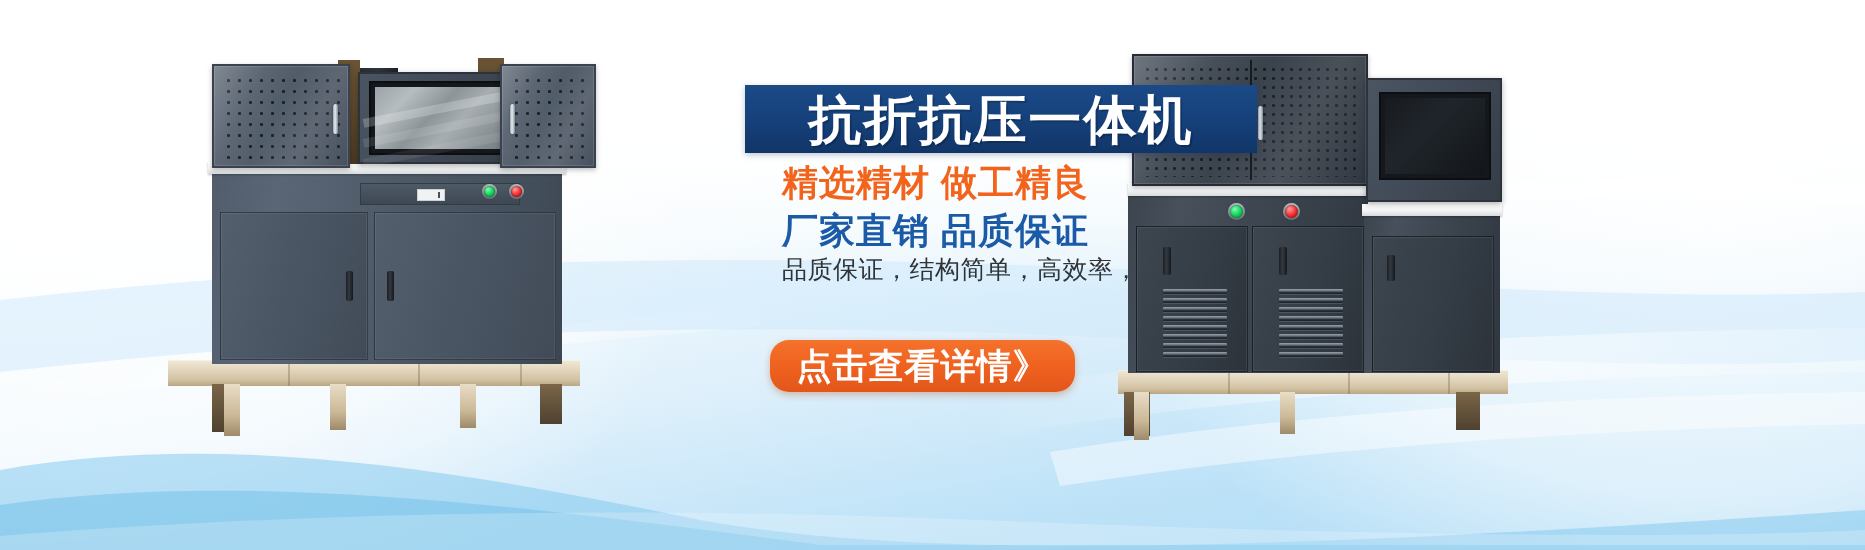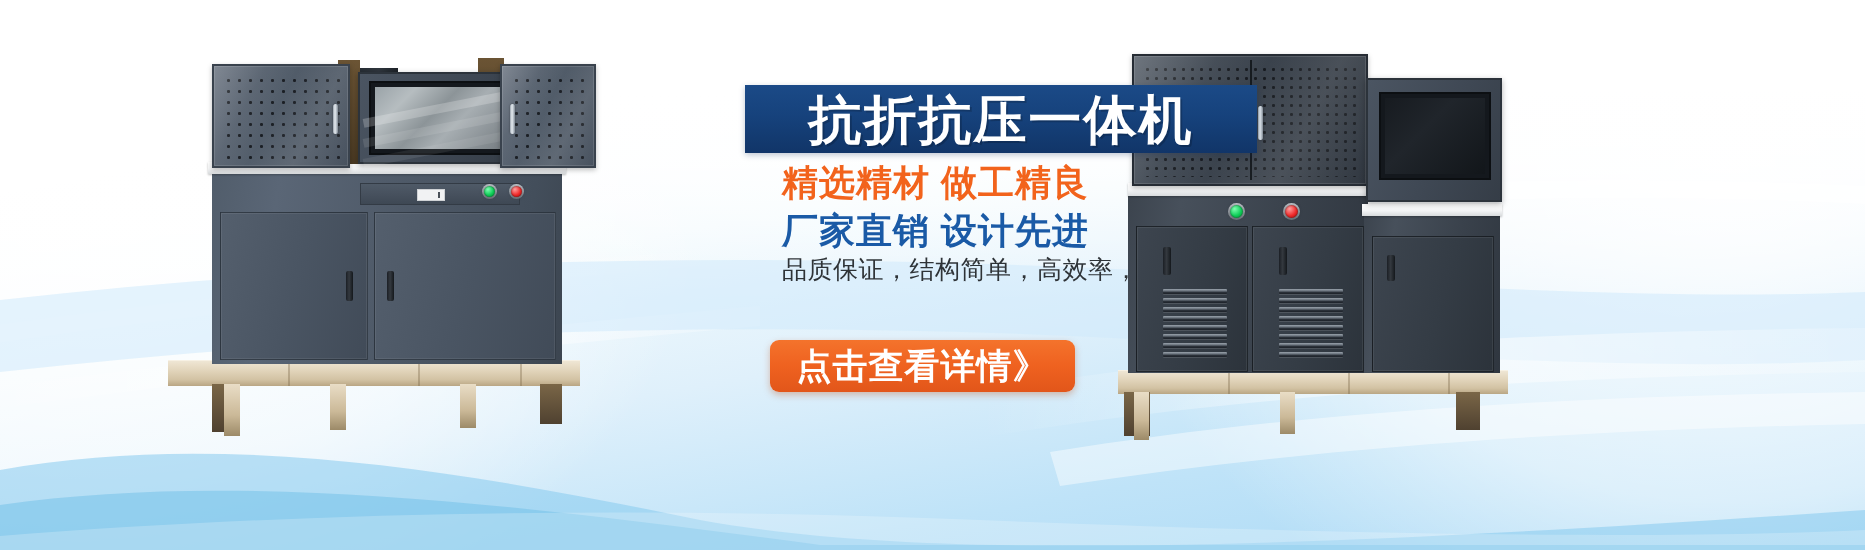--- a/index.html
+++ b/index.html
@@ -237,21 +237,21 @@
     position:absolute;
     color:#2e3337;
     font-size:25px;
     letter-spacing:0.5px;
     white-space:nowrap;
   }
 
   .cta {
     position:absolute;
     background:linear-gradient(to bottom,#f4732c 0%,#ef6220 48%,#e2561a 100%);
-    border-radius:9px;
+    border-radius:19px;
     display:flex; align-items:center; justify-content:center;
     box-shadow:0 3px 7px rgba(190,80,25,0.35);
     cursor:pointer;
   }
   .cta span {
     color:#ffffff;
     font-size:35px;
     font-weight:bold;
     letter-spacing:1px;
     white-space:nowrap;
@@ -432,21 +432,21 @@
   </div>
 
   <div class="copy" style="left:0; top:0; width:1865px; height:550px;">
 
     <div class="title-bar" style="left:745px; top:85px; width:512px; height:68px;">
       <span>抗折抗压一体机</span>
     </div>
 
     <div class="headline-orange" style="left:782px; top:145px;margin-top:14px;">精选精材 做工精良</div>
 
-    <div class="headline-blue" style="left:782px; top:207px;">厂家直销 设计先进</div>
+    <div class="headline-blue" style="left:782px; top:207px;">厂家直销 品质保证</div>
 
     <div class="desc-line" style="left:782px; top:253px;">品质保证，结构简单，高效率，</div>
 
 
     <div class="cta" style="left:770px; top:340px; width:305px; height:52px;">
       <span>点击查看详情》</span>
     </div>
   </div>
 
 </div>

